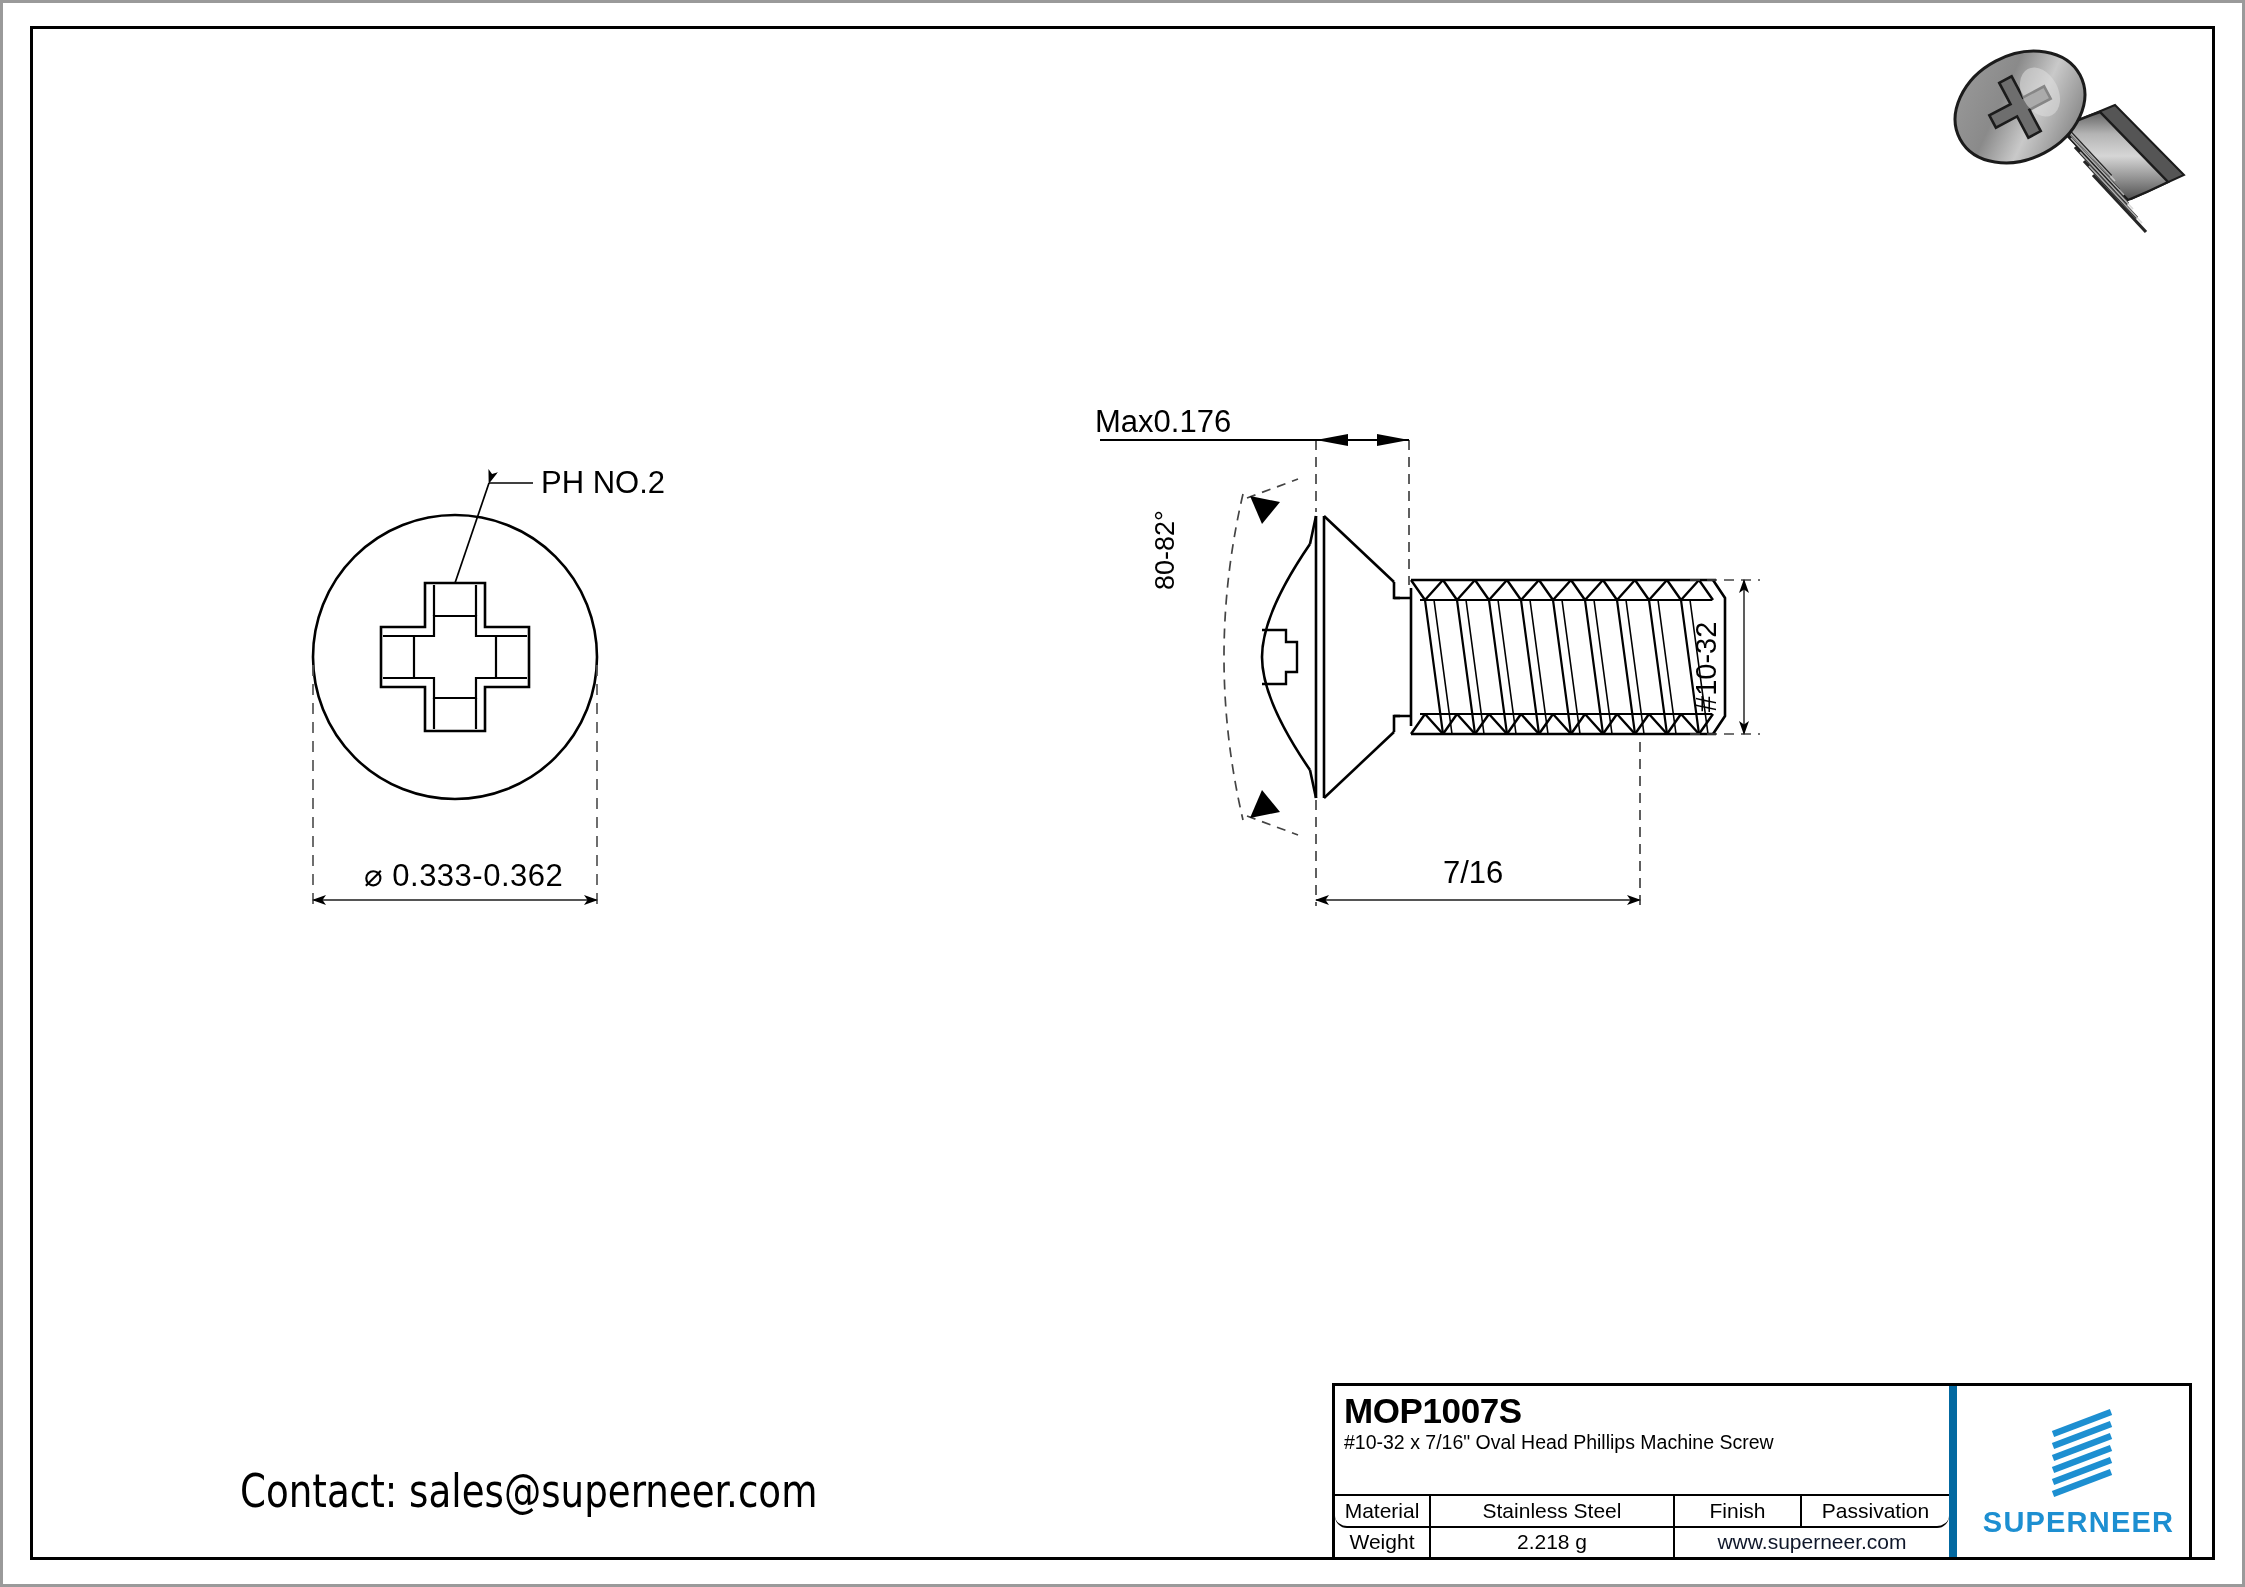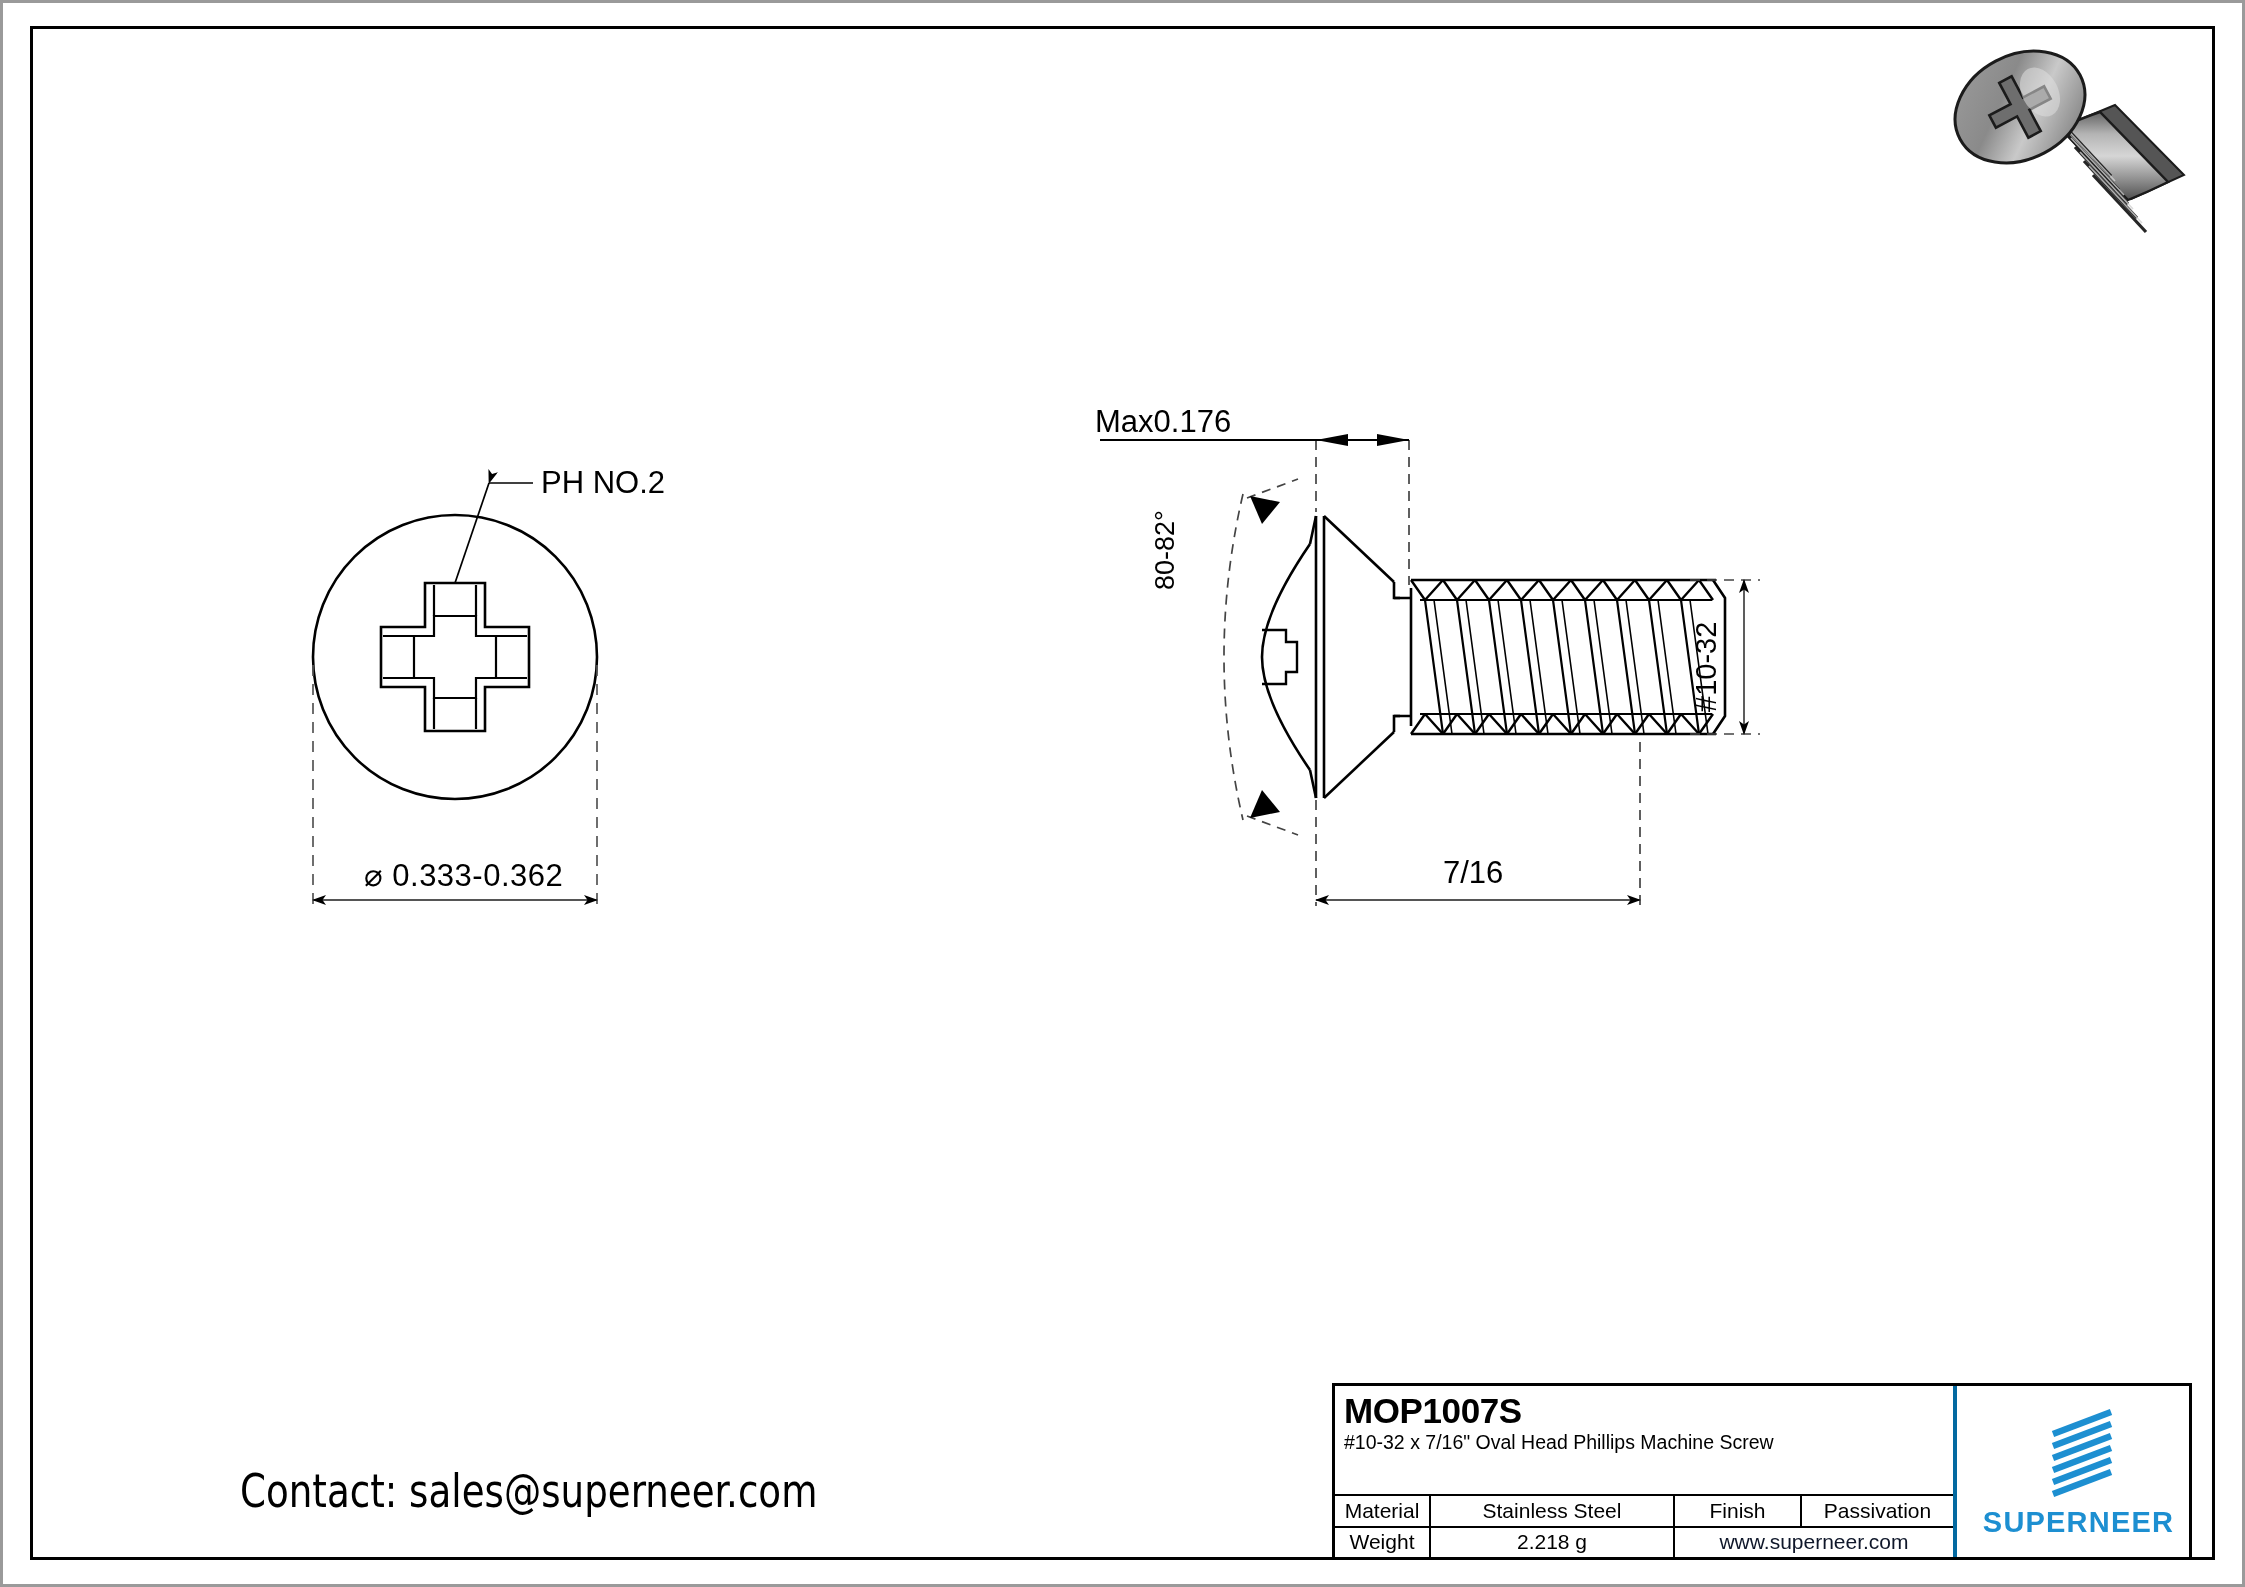--- a/index.html
+++ b/index.html
@@ -47,21 +47,21 @@
     width: 860px;
     height: 177px;
     box-sizing: border-box;
     border: 3px solid #000;
     display: flex;
     background: #fff;
   }
   #tb-left {
     width: 622px;
     box-sizing: border-box;
-    border-right: 4px solid #0369a1;
+    border-right: 8px solid #0369a1;
     display: flex;
     flex-direction: column;
   }
   #tb-desc {
     flex: 0 0 110px;
     box-sizing: border-box;
     border-bottom: 2px solid #000;
     padding: 5px 0 0 9px;
   }
   #part-number {
@@ -80,21 +80,21 @@
   #tb-table {
     flex: 1;
     display: flex;
     flex-direction: column;
   }
   .tb-row {
     flex: 1;
     display: flex;
     min-height: 0;
   }
-  .tb-row.first { border-bottom: 2px solid #000; }
+  .tb-row.first { border-bottom: 2px solid #000; border-radius: 12px; }
   .tb-cell {
     display: flex;
     align-items: center;
     justify-content: center;
     font-size: 21px;
     color: #000;
     box-sizing: border-box;
     white-space: nowrap;
   }
   .c-label { width: 96px; border-right: 2px solid #000; }

